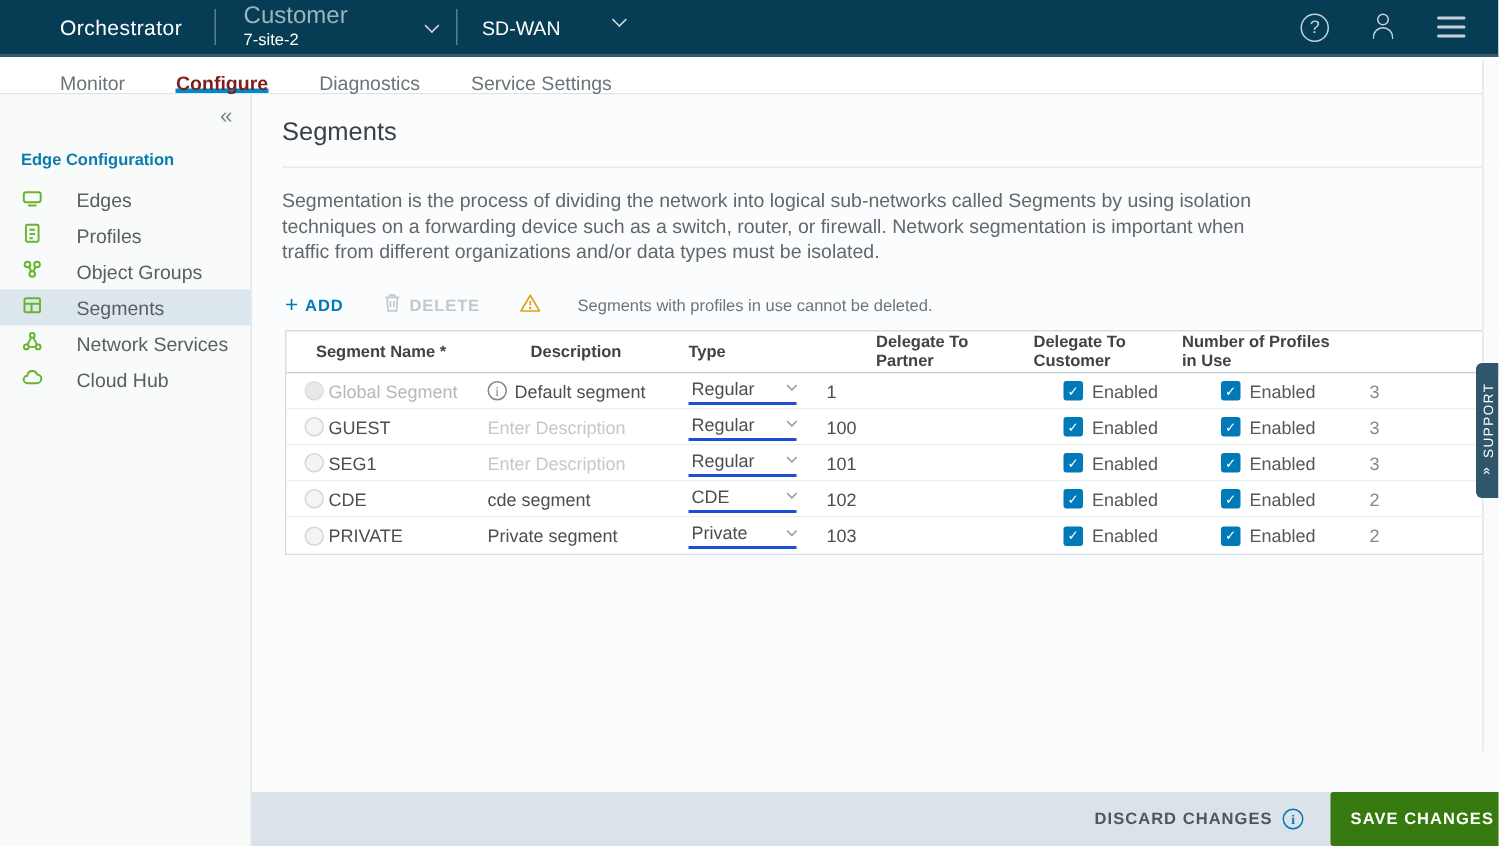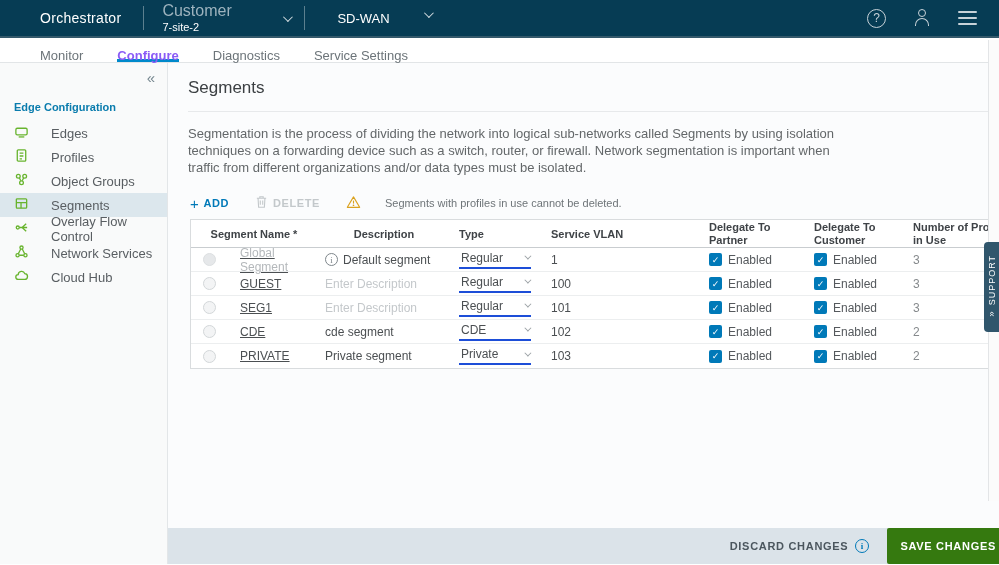--- a/index.html
+++ b/index.html
@@ -8,34 +8,34 @@
   
   .topbar { height:38px; background:#063c54; border-bottom:2px solid #34596b; display:flex; align-items:center; color:#fff; position:relative; }
   .brand { margin-left:40px; font-size:14px; letter-spacing:.3px; }
   .hdr-divider { width:1px; height:24px; background:rgba(255,255,255,.35); margin:0 0 0 22px; }
   .cust-block { display:flex; align-items:center; width:142px; margin-left:18px; cursor:pointer; }
   .cust-texts { display:flex; flex-direction:column; line-height:1.25; }
   .cust-label { font-size:16px; color:#9db3be; }
   .cust-value { font-size:11px; color:#fff; }
   .chev { display:inline-block; width:7px; height:7px; border-right:1.6px solid currentColor; border-bottom:1.6px solid currentColor; transform:rotate(45deg) translateY(-2px); }
   .hdr-chev { color:#cfd9de; margin-left:auto; margin-right:14px; }
-  .svc-block { display:flex; align-items:flex-start; width:108px; margin-left:32px; cursor:pointer; }
+  .svc-block { display:flex; align-items:flex-start; width:108px; margin-left:16px; cursor:pointer; }
   .svc-label { font-size:13px; }
   .topbar-right { margin-left:auto; display:flex; align-items:center; gap:26px; margin-right:22px; }
   .help-ico { width:19px; height:19px; border:1.5px solid #c7d2d8; border-radius:50%; color:#c7d2d8; font-size:12px; display:flex; align-items:center; justify-content:center; cursor:pointer; }
   .user-ico { width:20px; height:20px; position:relative; cursor:pointer; }
   .user-ico .head { position:absolute; left:6px; top:1px; width:8px; height:8px; border:1.5px solid #c7d2d8; border-radius:50%; }
   .user-ico .shoulders { position:absolute; left:3px; top:10px; width:14px; height:8px; border:1.5px solid #c7d2d8; border-bottom:none; border-radius:8px 8px 0 0; }
   .burger { display:flex; flex-direction:column; gap:4px; cursor:pointer; }
   .burger span { width:19px; height:2px; background:#c7d2d8; border-radius:1px; }
 
   
   .tabbar { height:25px; background:#fff; border-bottom:1px solid #e2e5e7; display:flex; align-items:stretch; padding-left:40px; gap:34px; }
   .tab { font-size:13px; color:#6c7479; display:flex; align-items:center; cursor:pointer; border-bottom:3px solid transparent; padding-top:14px; }
-  .tab.active { color:#8b5cf6; font-weight:bold; border-bottom-color:#0089cb; }
+  .tab.active { color:#7f1d1d; font-weight:bold; border-bottom-color:#0089cb; }
 
   
   .body-row { display:flex; height:501px; position:relative; }
 
   .sidebar { width:168px; background:#f9fafa; border-right:1px solid #e3e6e8; position:relative; flex:none; }
   .collapse { position:absolute; top:6px; right:12px; color:#76878f; font-size:15px; cursor:pointer; }
   .side-title { margin:38px 0 8px 14px; font-size:11px; font-weight:bold; color:#0a7cad; }
   .side-item { height:24px; display:flex; align-items:center; gap:22px; padding-left:14px; font-size:13px; color:#595e62; cursor:pointer; }
   .side-item.selected { background:#dce7ed; }
   .side-item svg { flex:none; }
@@ -56,21 +56,21 @@
   .t-row:last-child { border-bottom:none;justify-content:space-between; }
   .hc { font-size:11px; font-weight:bold; color:#3f4347; display:flex; align-items:center; padding-left:8px; line-height:1.15; }
   .c { font-size:12px; color:#4b4f52; display:flex; align-items:center; padding-left:8px; }
   .col-name { width:126px; }  .hc.col-name { justify-content:center; padding-left:0; }
   .col-desc { width:134px; }  .hc.col-desc { justify-content:center; padding-left:0; }
   .col-type { width:92px; }
   .col-vlan { width:125px; }
   .col-partner { width:105px;margin-left:33px; }
   .col-customer { width:99px; }
   .col-prof { width:111px; }
-  .c.col-name { padding-left:12px; gap:24px;text-decoration:underline; }
+  .c.col-name { padding-left:12px; gap:3px; }
   .radio { width:13px; height:13px; border-radius:50%; background:#f3f4f5; border:1px solid #d3d7d9; flex:none; cursor:pointer; }
   .radio.disabled { background:#e6e8ea; border-color:#dcdfe1; cursor:default; }
   .muted-name { color:#b4b8bb; }
   .placeholder { color:#c4c8cb; }
   .info-ico { width:13px; height:13px; border:1px solid #7e868b; border-radius:50%; color:#7e868b; font-size:9px; font-family:"Liberation Serif", serif; display:inline-flex; align-items:center; justify-content:center; margin-right:5px; flex:none; }
   .type-select { width:72px; display:flex; justify-content:space-between; align-items:center; border-bottom:2px solid #1d4ed8; padding:0 2px 2px 2px; cursor:pointer; }
   .type-select .chev { width:5px; height:5px; border-width:1.3px; color:#9aa0a4; }
   .cb { width:13px; height:13px; background:#0079b8; border-radius:2px; color:#fff; font-size:9px; display:inline-flex; align-items:center; justify-content:center; margin-right:6px; flex:none; cursor:pointer; }
   .en-label { font-size:12px; color:#55595d; }
   .prof-num { color:#85898c; }
@@ -160,27 +160,20 @@
       </div>
       <div class="side-item selected">
         <span><svg width="15" height="15" viewBox="0 0 16 16" fill="none" stroke="#68b42e" stroke-width="1.4">
               <rect x="2.5" y="3" width="11" height="10" rx="1"></rect>
               <path d="M2.5 7h11M7.5 7v6"></path>
             </svg></span>
         <span>Segments</span>
       </div>
       <div class="side-item">
         <span><svg width="15" height="15" viewBox="0 0 16 16" fill="none" stroke="#68b42e" stroke-width="1.4">
-              <circle cx="4" cy="8" r="1.6"></circle>
-              <path d="M5.6 8h3M8.6 8l4.4-4M8.6 8H14M8.6 8l4.4 4"></path>
-            </svg></span>
-        <span>Overlay Flow Control</span>
-      </div>
-      <div class="side-item">
-        <span><svg width="15" height="15" viewBox="0 0 16 16" fill="none" stroke="#68b42e" stroke-width="1.4">
               <circle cx="8" cy="3.8" r="1.7"></circle>
               <circle cx="3.8" cy="12" r="1.7"></circle>
               <circle cx="12.2" cy="12" r="1.7"></circle>
               <path d="M7.2 5.4l-2.6 5M8.8 5.4l2.6 5M5.6 12h4.8"></path>
             </svg></span>
         <span>Network Services</span>
       </div>
       <div class="side-item">
         <span><svg width="15" height="15" viewBox="0 0 16 16" fill="none" stroke="#68b42e" stroke-width="1.4">
               <path d="M4.5 12.2a2.6 2.6 0 0 1 0-5.2 3.6 3.6 0 0 1 7-1 2.9 2.9 0 0 1-.4 6.2z"></path>
@@ -212,21 +205,20 @@
               </svg></span>
           <span>Segments with profiles in use cannot be deleted.</span>
         </div>
       </div>
 
       <div class="seg-table">
         <div class="t-head">
           <div class="hc col-name">Segment Name *</div>
           <div class="hc col-desc">Description</div>
           <div class="hc col-type">Type</div>
-          <div class="hc col-vlan">Service VLAN</div>
           <div class="hc col-partner">Delegate To Partner</div>
           <div class="hc col-customer">Delegate To Customer</div>
           <div class="hc col-prof">Number of Profiles in Use</div>
         </div>
 
         <div class="t-row">
           <div class="c col-name">
               <span class="radio disabled"></span>
               <span class="muted-name">Global Segment</span>
             </div>

